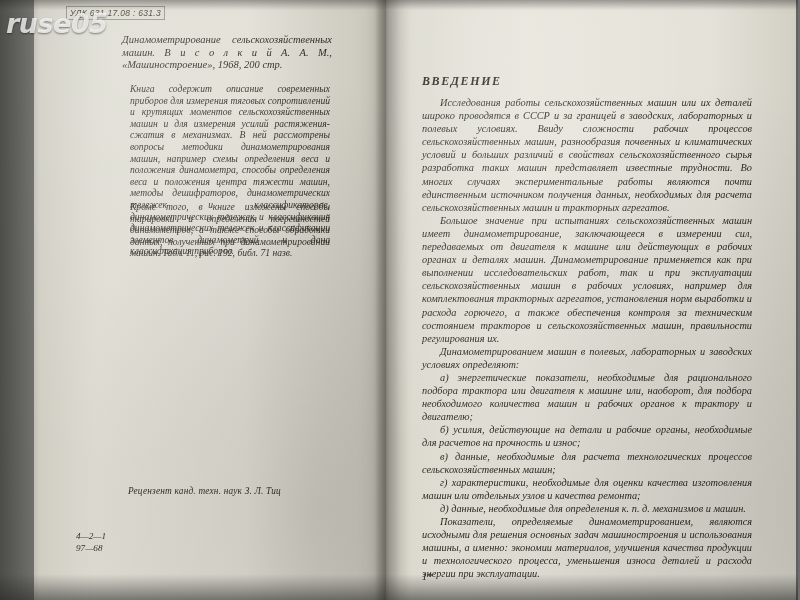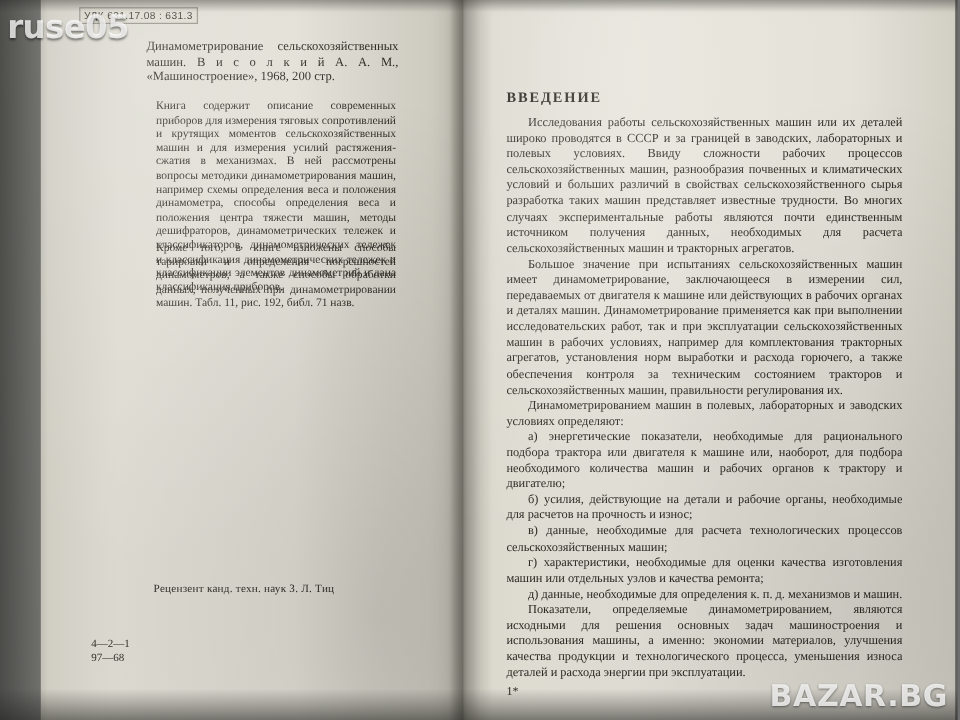--- a/index.html
+++ b/index.html
@@ -12,20 +12,21 @@
     overflow: hidden;
     background: #6e6e6e;
     font-family: "Liberation Serif", serif;
   }
   .photo {
     position: relative;
     width: 798px;
     height: 600px;
     background: linear-gradient(100deg, #7b7b77 0%, #6d6d6a 40%, #5f5f5d 100%);
     overflow: hidden;
+    font-style: italic;
   }
   
   .watermark-ruseo {
     position: absolute;
     left: 6px;
     top: 8px;
     font-family: "DejaVu Sans", sans-serif;
     font-size: 27px;
     font-weight: bold;
     color: rgba(255,255,255,0.78);
@@ -246,14 +247,13 @@
     </div>
 
     <div class="gutter"></div>
   </div>
 
   <div class="edge-left"></div>
   <div class="edge-top"></div>
   <div class="edge-bottom"></div>
 
   <div class="watermark-ruseo">ruse05</div>
-  <div class="watermark-bazar">BAZAR.BG</div>
 </div>
 
 </body></html>

